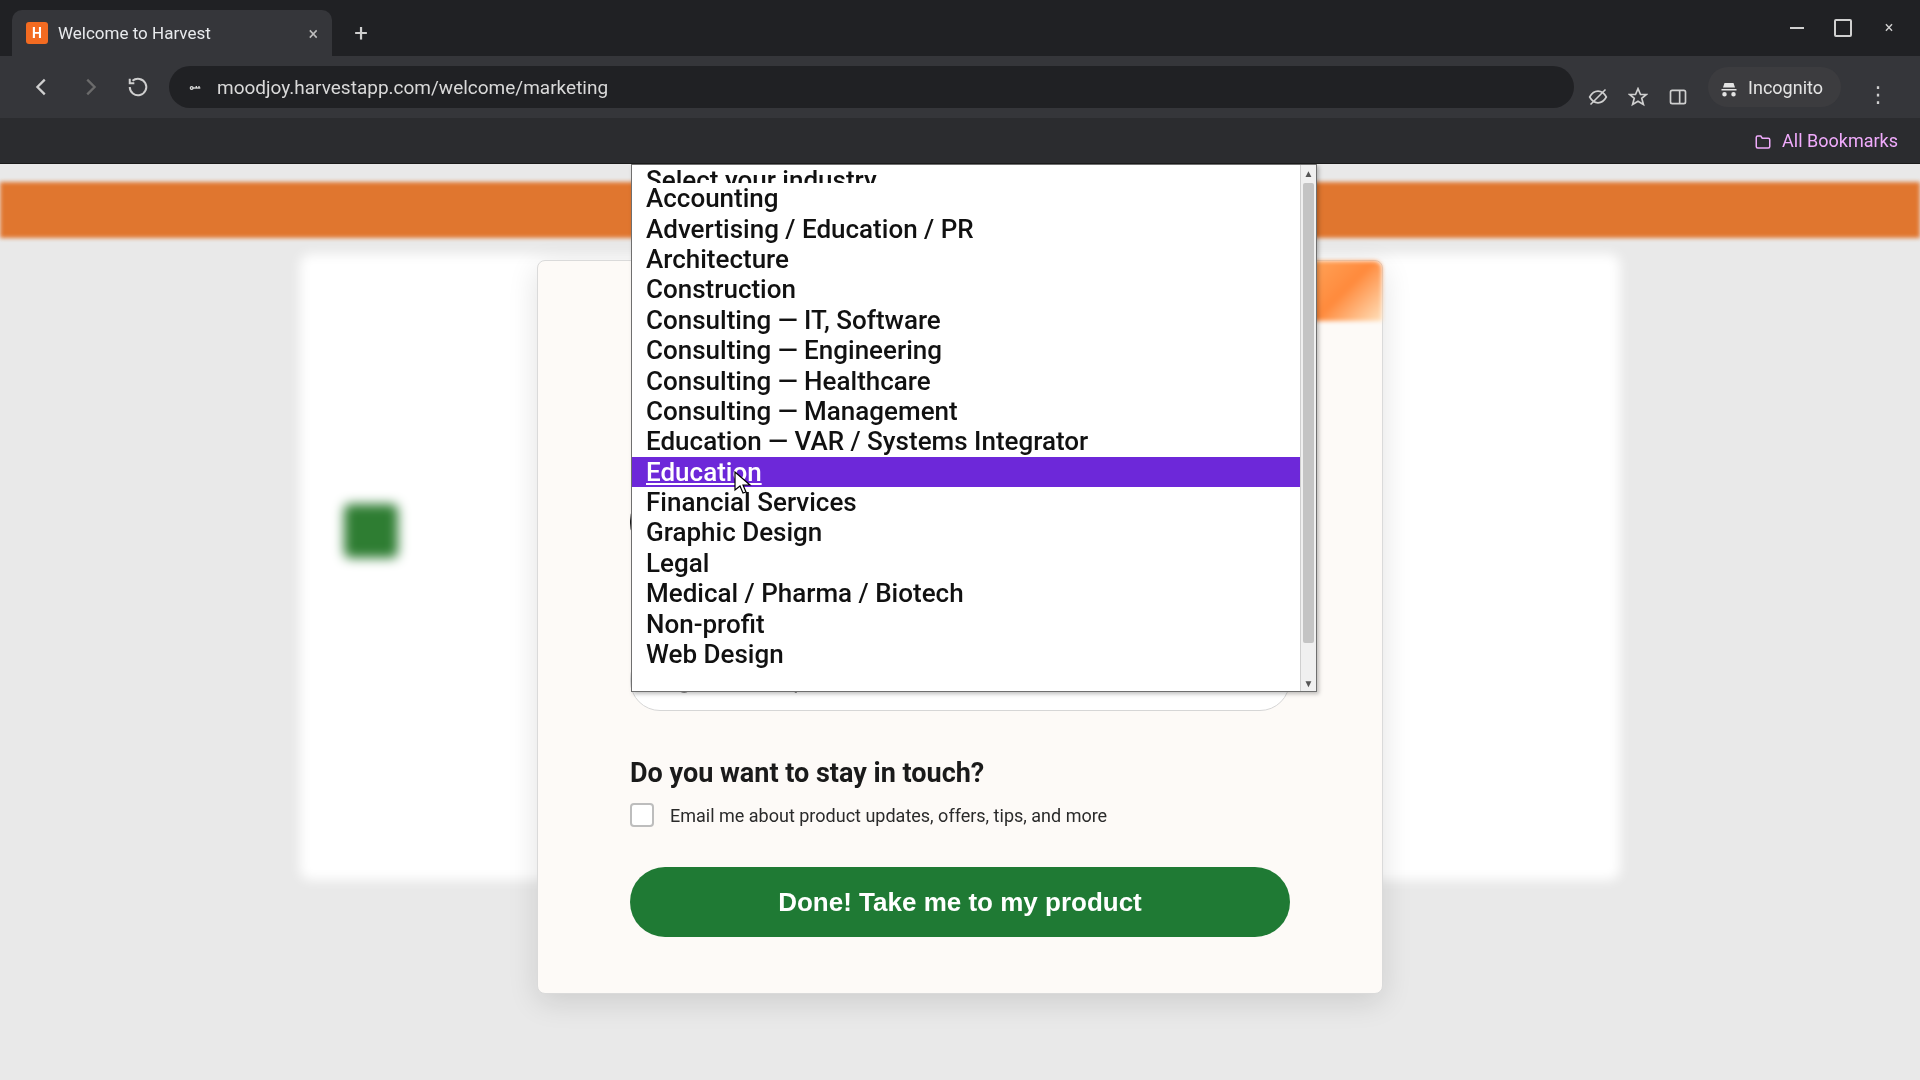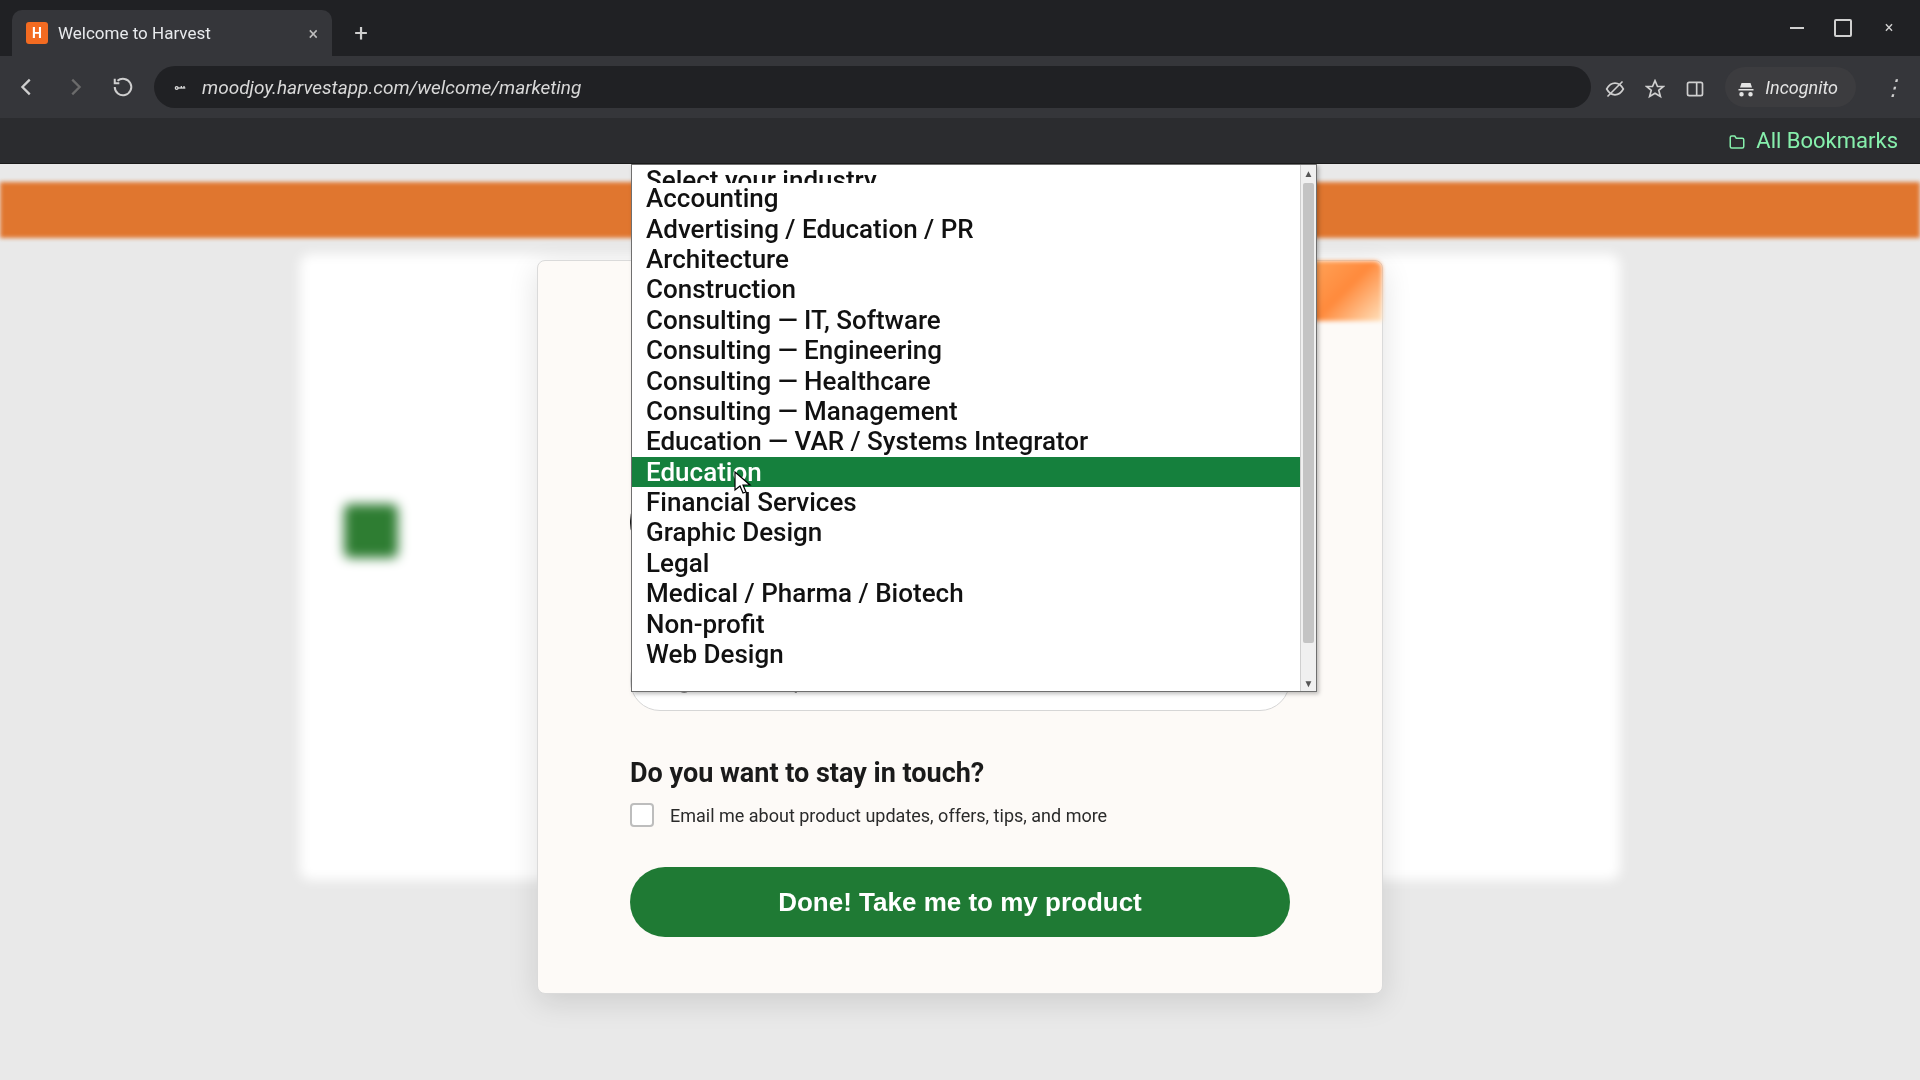--- a/index.html
+++ b/index.html
@@ -29,45 +29,45 @@
     margin-left: auto; display: flex; align-items: center; gap: 28px;
     padding-right: 22px; color: #d0d0d0; height: 100%;
   }
   .window-controls span { font-size: 16px; cursor: pointer; display:inline-flex; width:18px; height:18px; align-items:center; justify-content:center; }
   .wc-min::before { content:""; display:block; width:14px; height:2px; background:#d0d0d0; }
   .wc-max { border:2px solid #d0d0d0; border-radius:2px; }
   .wc-close { font-size:20px; line-height:1; }
 
   .addr-bar {
     background: #35363a; height: 62px; display: flex; align-items: center;
-    padding: 0 10px; gap: 14px; color: #cfcfcf; font-style: italic;
+    padding: 0 25px; gap: 14px; color: #cfcfcf;
   }
   .nav-btn {
     width: 34px; height: 34px; display: flex; align-items: center; justify-content: center;
     font-size: 22px; cursor: pointer; border-radius: 50%;
   }
   .nav-btn.disabled { color: #6b6b6b; }
   .reload-icon { font-size: 22px; }
   .url-field {
     flex: 1; background: #202124; height: 42px; border-radius: 24px;
     display: flex; align-items: center; padding: 0 18px; color: #d9d9d9;
     font-size: 19px; gap: 14px;
   }
   .url-field .lock { font-size: 16px; }
-  .right-icons { display: flex; align-items: center; gap: 20px; font-size: 20px; }
+  .right-icons { display: flex; align-items: flex-end; gap: 20px; font-size: 20px; }
   .incog-pill {
     background: #3c3c3f; color: #e4e4e4; border-radius: 22px; height: 40px;
     padding: 0 18px 0 12px; display: flex; align-items: center; gap: 10px; font-size: 18px;
   }
   .incog-pill .ghost { font-size: 18px; }
   .kebab { font-size: 22px; cursor: pointer; padding: 0 6px; }
 
   .bookmarks-bar {
     background: #2b2c2f; height: 46px; display: flex; align-items: center;
-    justify-content: flex-end; padding: 0 22px; color: #86efac; font-size: 22px; gap: 10px;
+    justify-content: flex-end; padding: 0 22px; color: #f0abfc; font-size: 18px; gap: 10px;
     border-bottom: 1px solid #1b1b1b;
   }
   .bookmarks-bar .folder { font-size: 18px; }
 
   
   .viewport {
     position: relative; width: 100%; height: calc(1080px - 56px - 62px - 46px);
     background: #e9e9e9; overflow: hidden;
   }
   .orange-strip {
@@ -137,21 +137,21 @@
     z-index: 50; font-size: 26px; color: #111;
   }
   .dd-scroll {
     position: absolute; left:0; right:16px; top:0; bottom:0; overflow:hidden;
   }
   .dd-option {
     padding: 0px 14px; height: 30.4px; display:flex; align-items:center;
     white-space: nowrap; cursor: pointer; font-weight: 500;
   }
   .dd-option.placeholder-opt { color:#111; height: 18px; align-items:flex-start; overflow:hidden; }
-  .dd-option.highlight { background: #15803d; color: #fff; }
+  .dd-option.highlight { background: #6d28d9; color: #fff; text-decoration: underline; }
   .dd-scrollbar {
     position: absolute; right: 0; top: 0; bottom: 0; width: 16px;
     background: #f0f0f0; border-left: 1px solid #cfcfcf;
   }
   .dd-scroll-thumb {
     position: absolute; left: 2px; right: 2px; top: 18px; height: 460px;
     background: #c4c4c4; border-radius: 2px;
   }
   .dd-scroll-arrow {
     position: absolute; left:0; right:0; height:16px; display:flex; align-items:center; justify-content:center;

